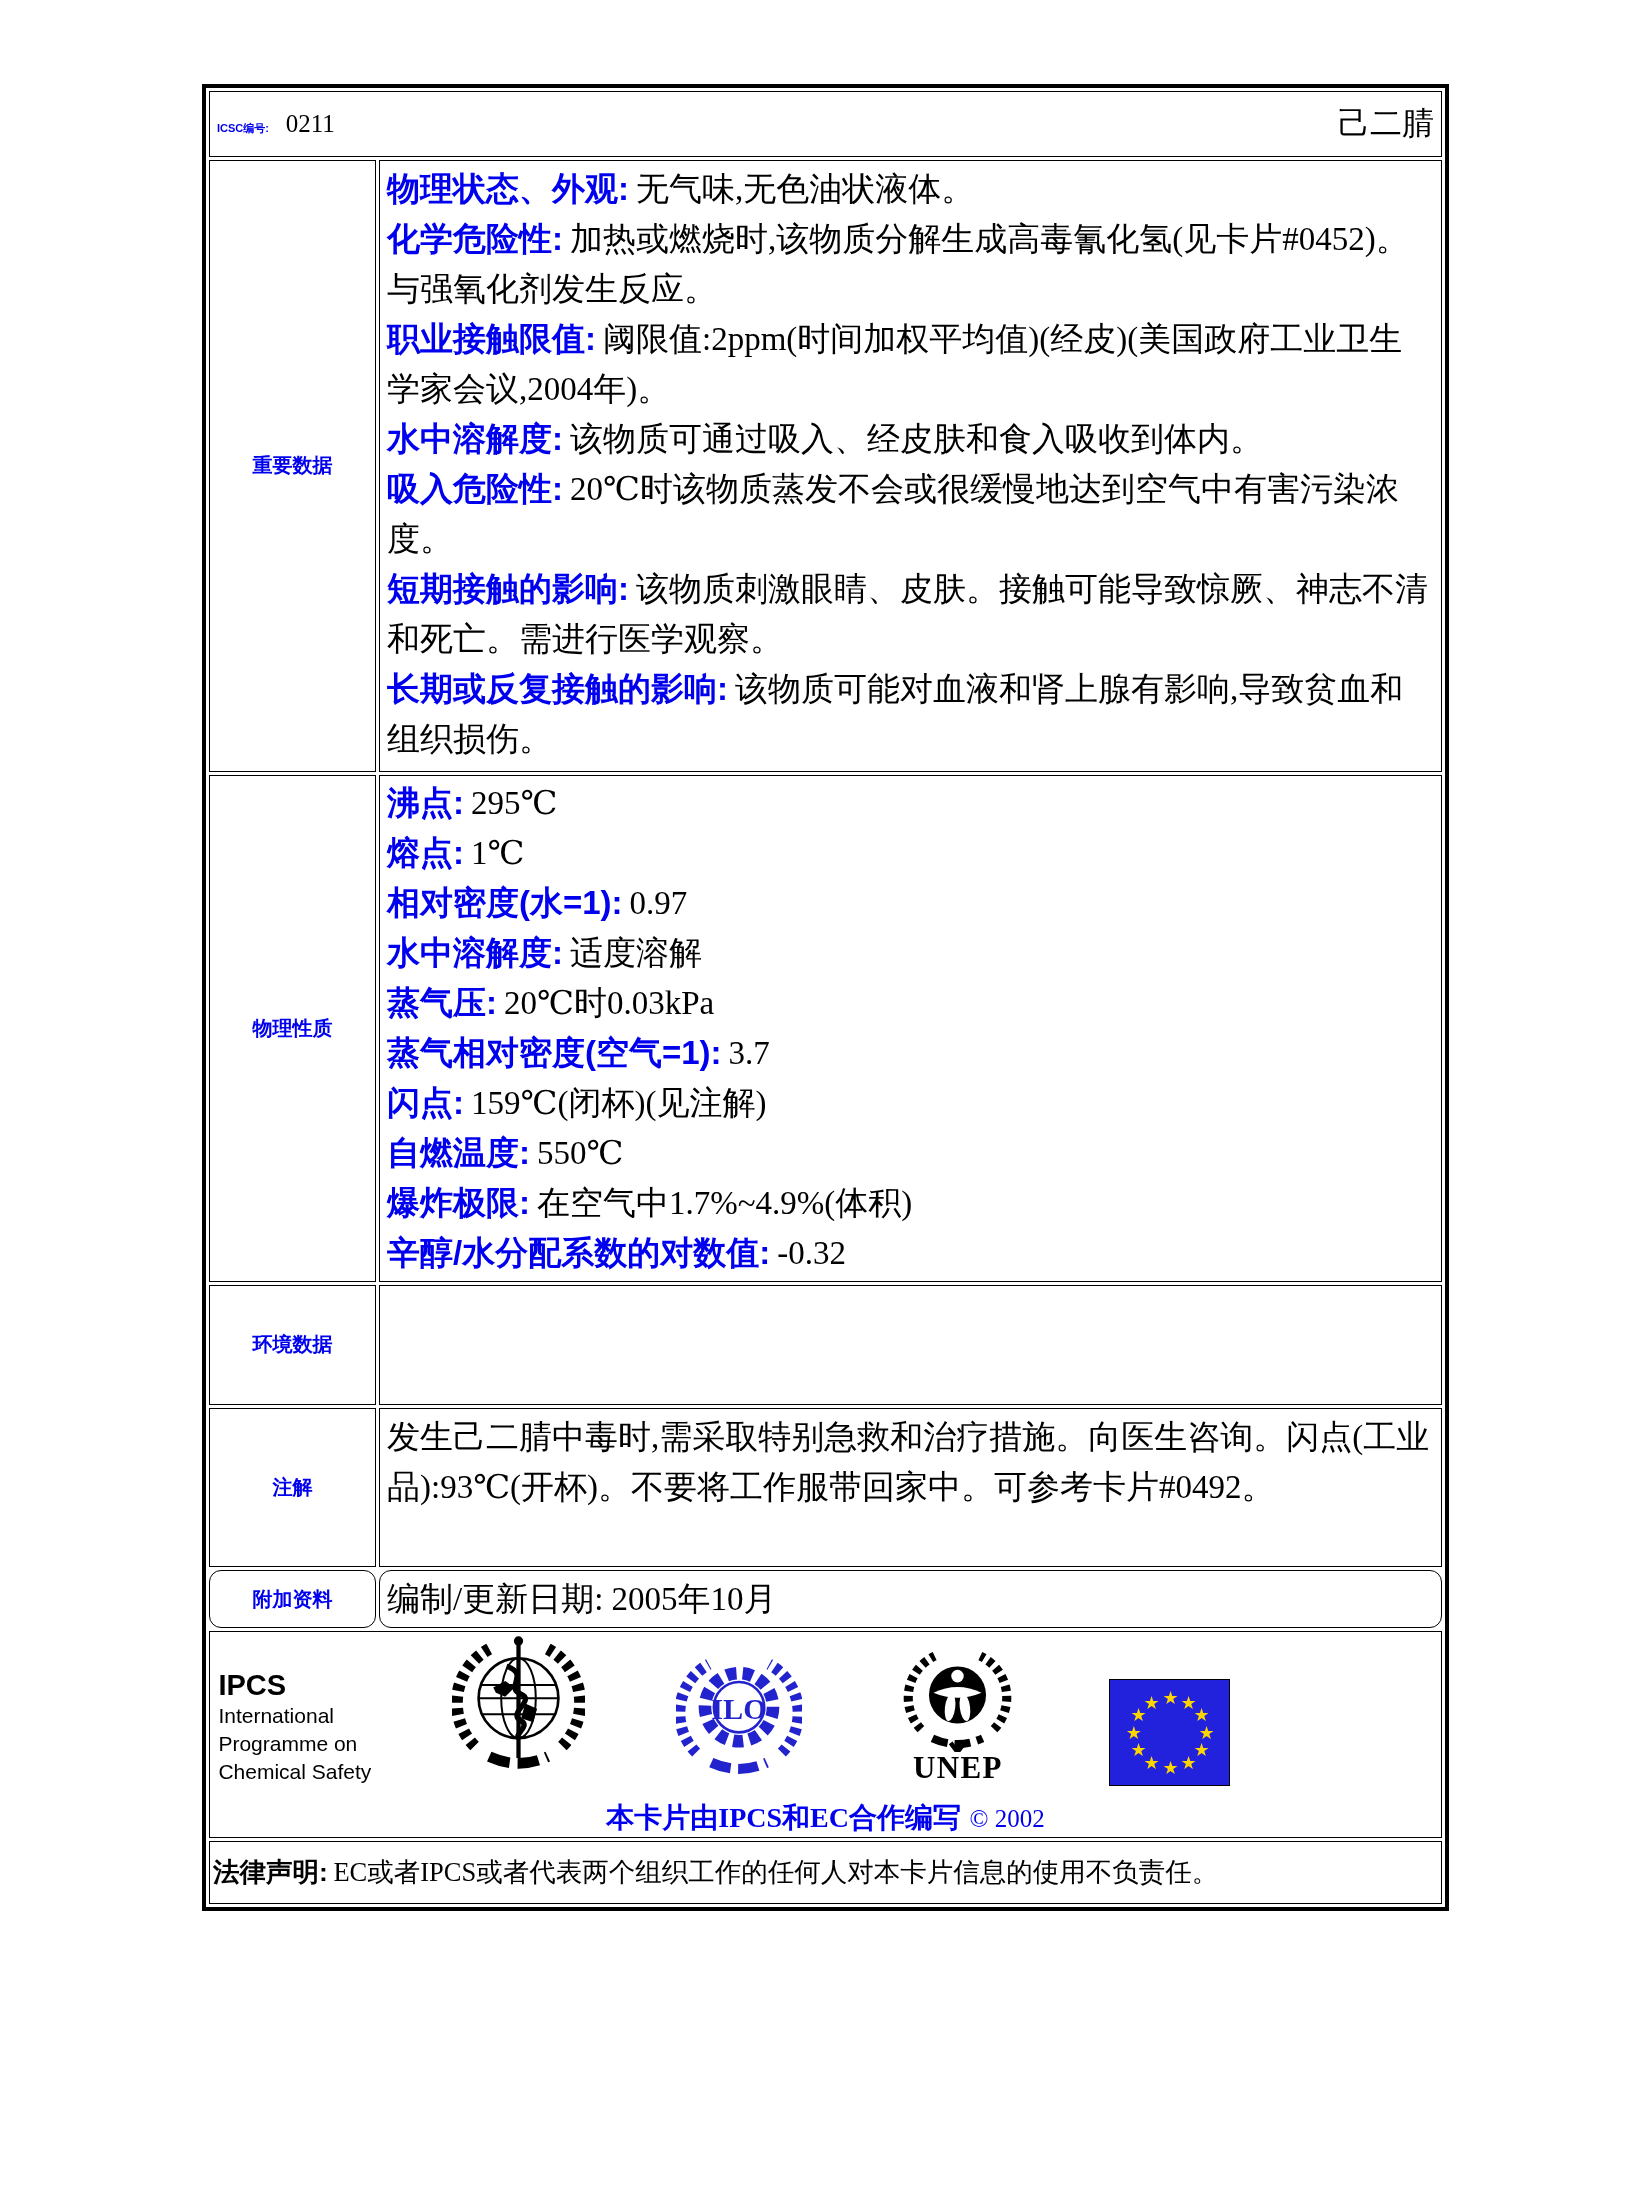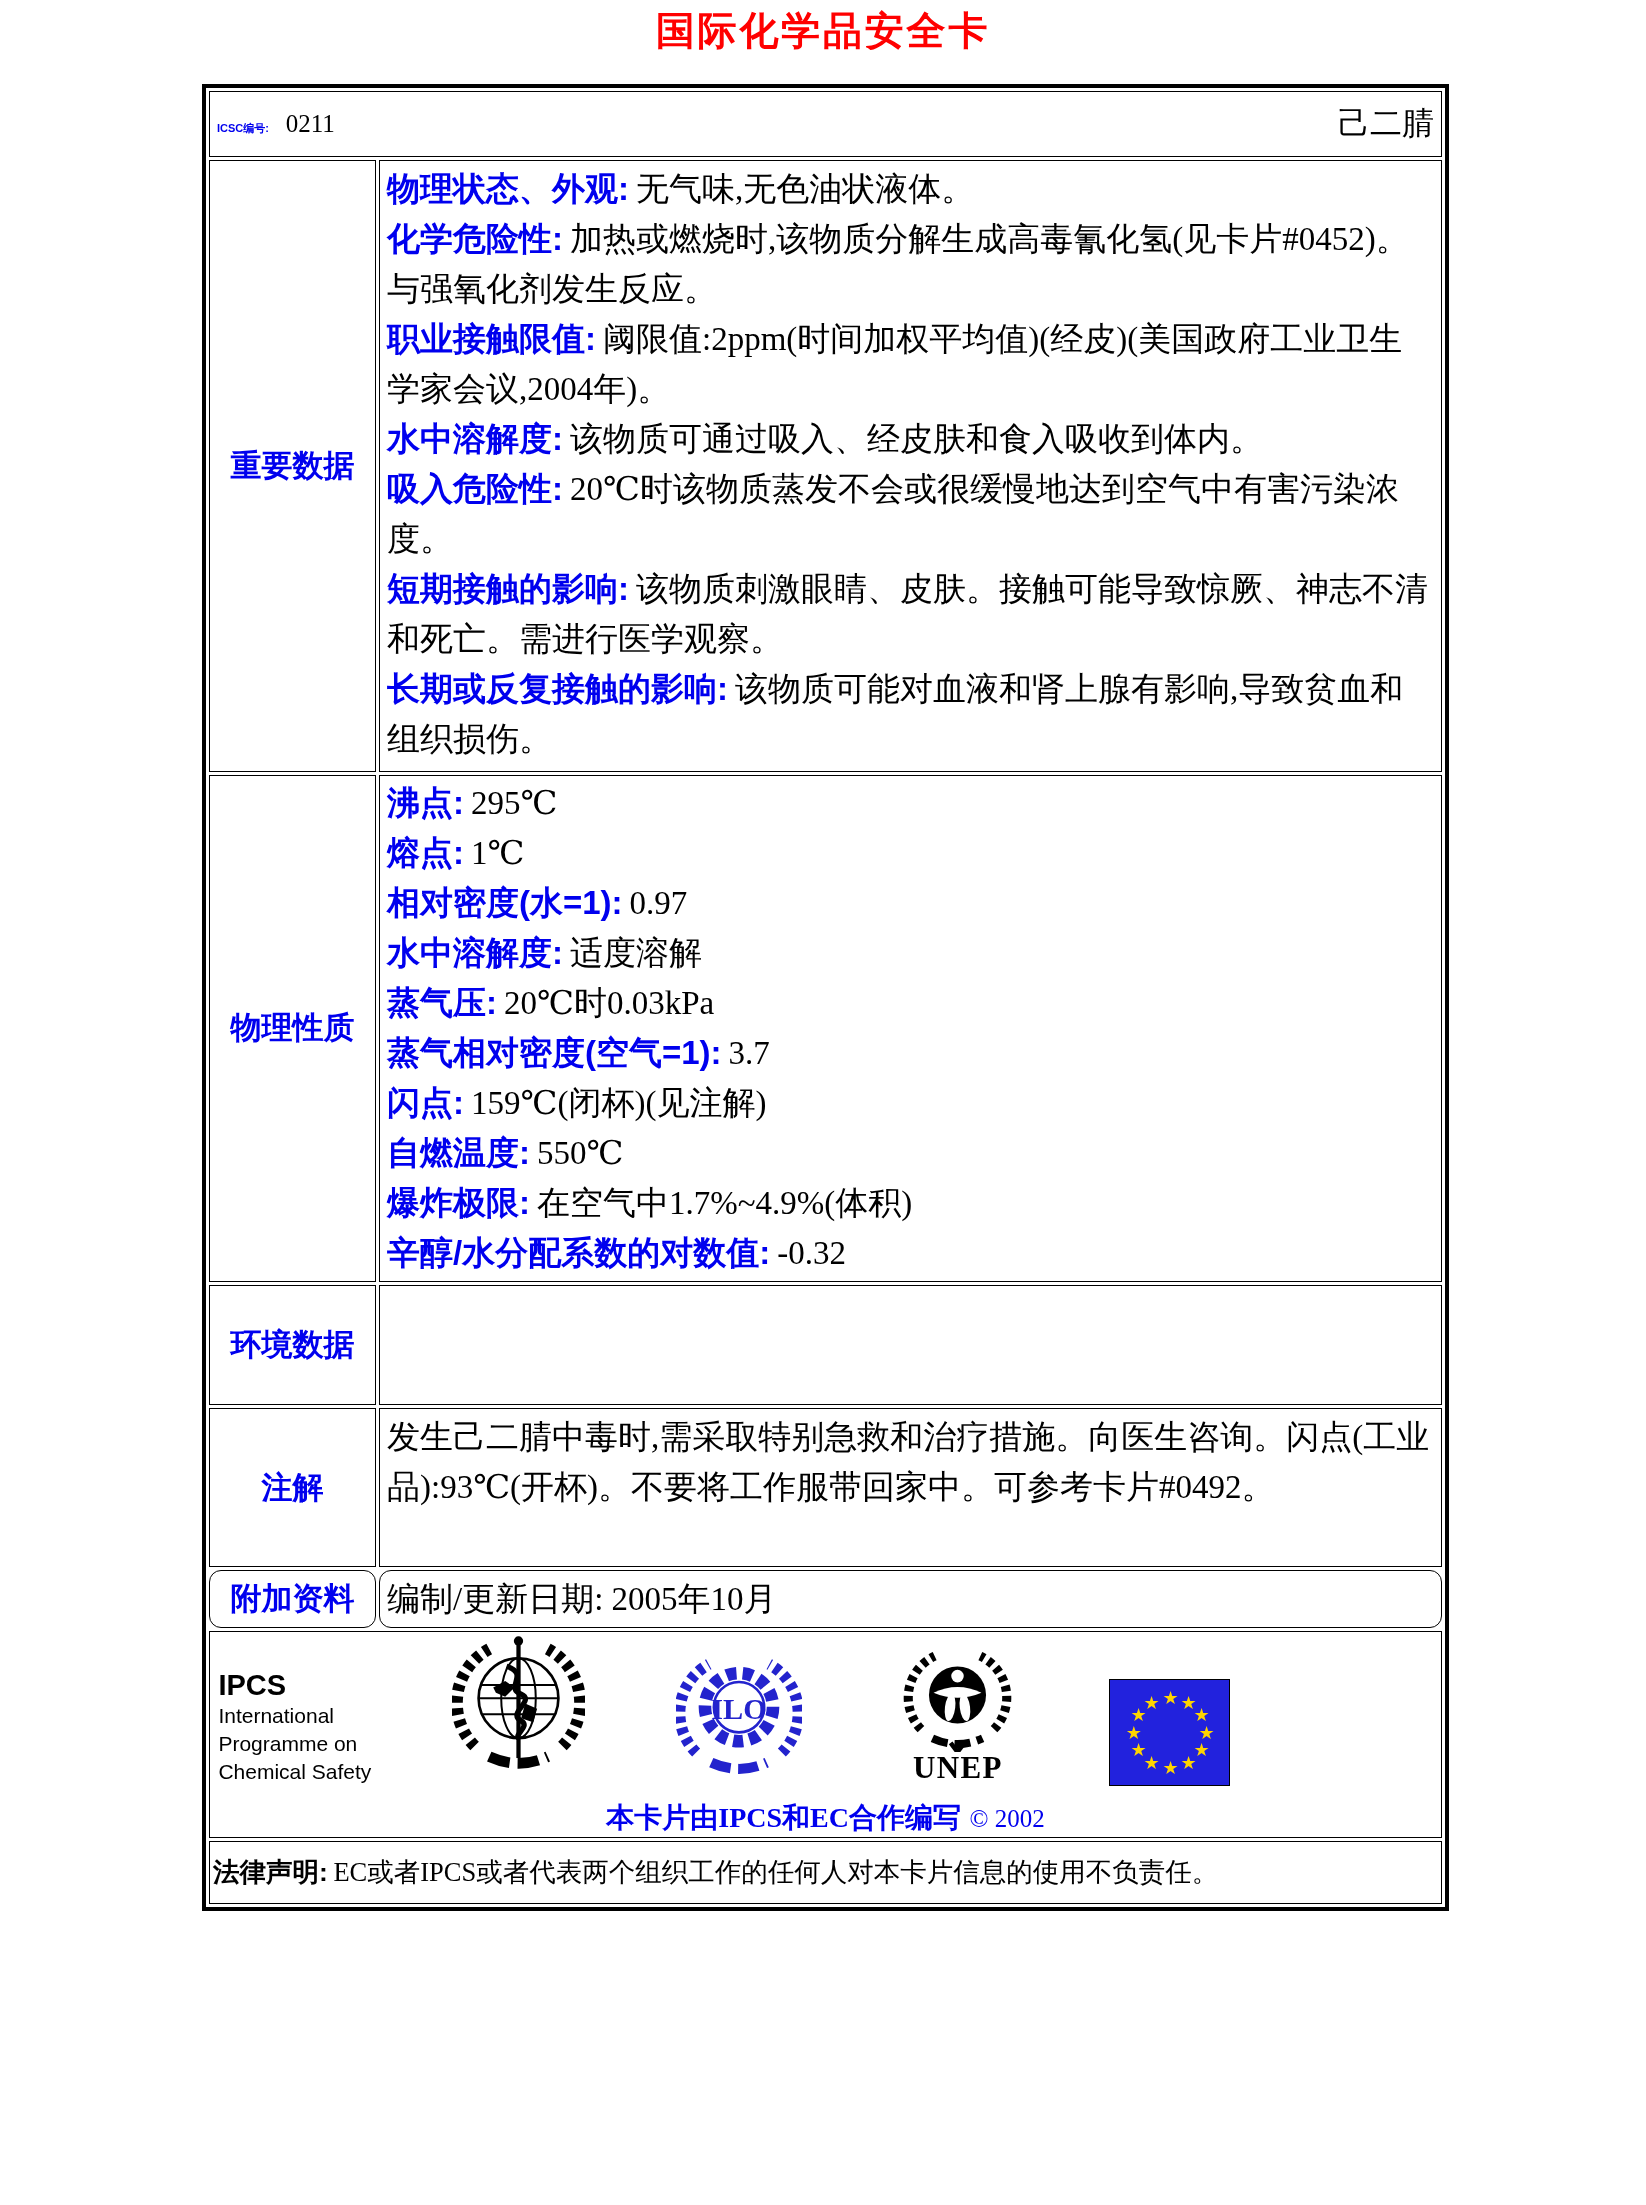--- a/index.html
+++ b/index.html
@@ -22,21 +22,21 @@
   td{border:1.4px solid #000;background:#ffffff;padding:0;}
   col.c-label{width:167px;}
   
   td.hdr{height:64px;vertical-align:middle;padding:0 7px;}
   .hdr-flex{display:flex;justify-content:space-between;align-items:center;}
   .hdr-num{font-size:25px;margin-left:9.8px;}
   .chem{font-size:32px;}
   
   td.rowlbl{text-align:center;vertical-align:middle;
             font-family:"Liberation Sans","DejaVu Sans",sans-serif;
-            font-weight:bold;font-size:31px;color:var(--label-blue);margin-left:28px;}
+            font-weight:bold;font-size:20px;color:var(--label-blue);margin-left:28px;}
   
   td.content{vertical-align:top;padding:2.8px 7px;}
   td.content p{margin:0;font-size:33px;line-height:50px;color:var(--text-black);}
   .lbl{font-family:"Liberation Sans","DejaVu Sans",sans-serif;font-weight:bold;
        color:var(--label-blue);margin-right:7px;}
   
   tr.r-important td{height:604px;}
   tr.r-physical td{height:500px;}
   tr.r-env td{height:112px;}
   tr.r-notes td{height:152px;}
@@ -66,21 +66,20 @@
   td.legal-cell{vertical-align:middle;padding:0 3px;}
   .legal-line{font-size:26.5px;}
   .legal-lbl{font-family:"Liberation Sans","DejaVu Sans",sans-serif;font-weight:bold;
              color:var(--text-black);margin-right:5.6px;}
 </style>
 </head>
 <body>
 
 <div class="page">
 
-  <div class="title">国际化学品安全卡</div>
 
   <table class="card">
     <colgroup>
         <col class="c-label">
         <col class="c-content">
       </colgroup>
 
     <tbody>
         <tr>
       <td colspan="2" class="hdr">

